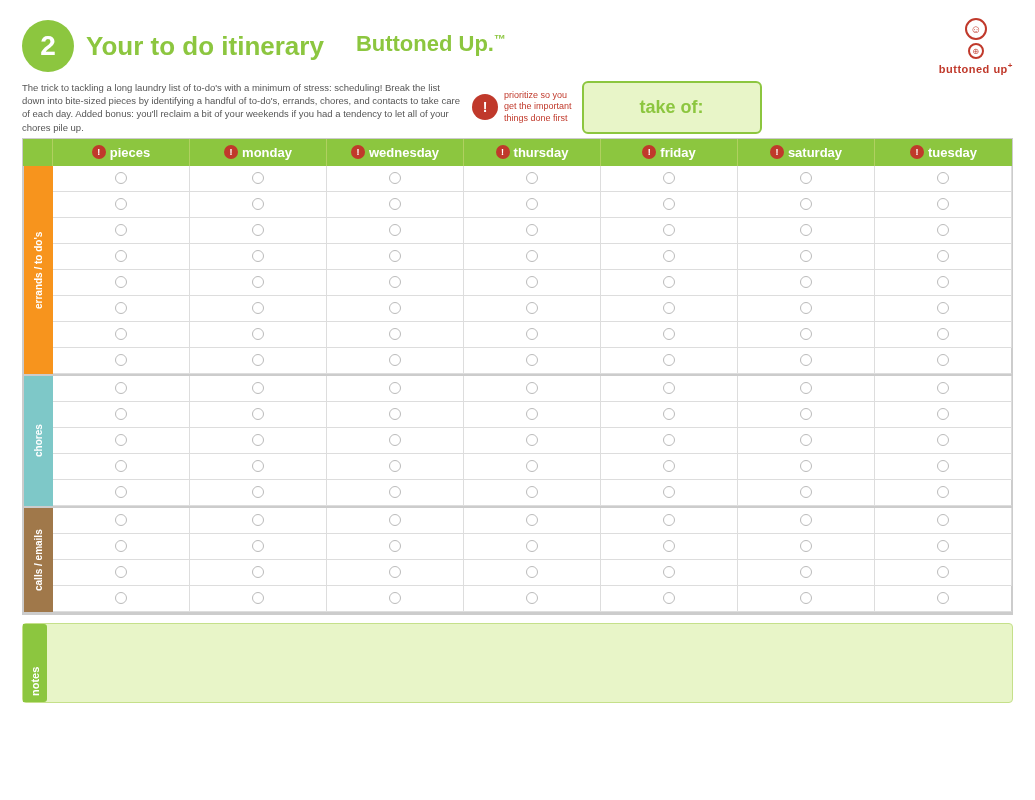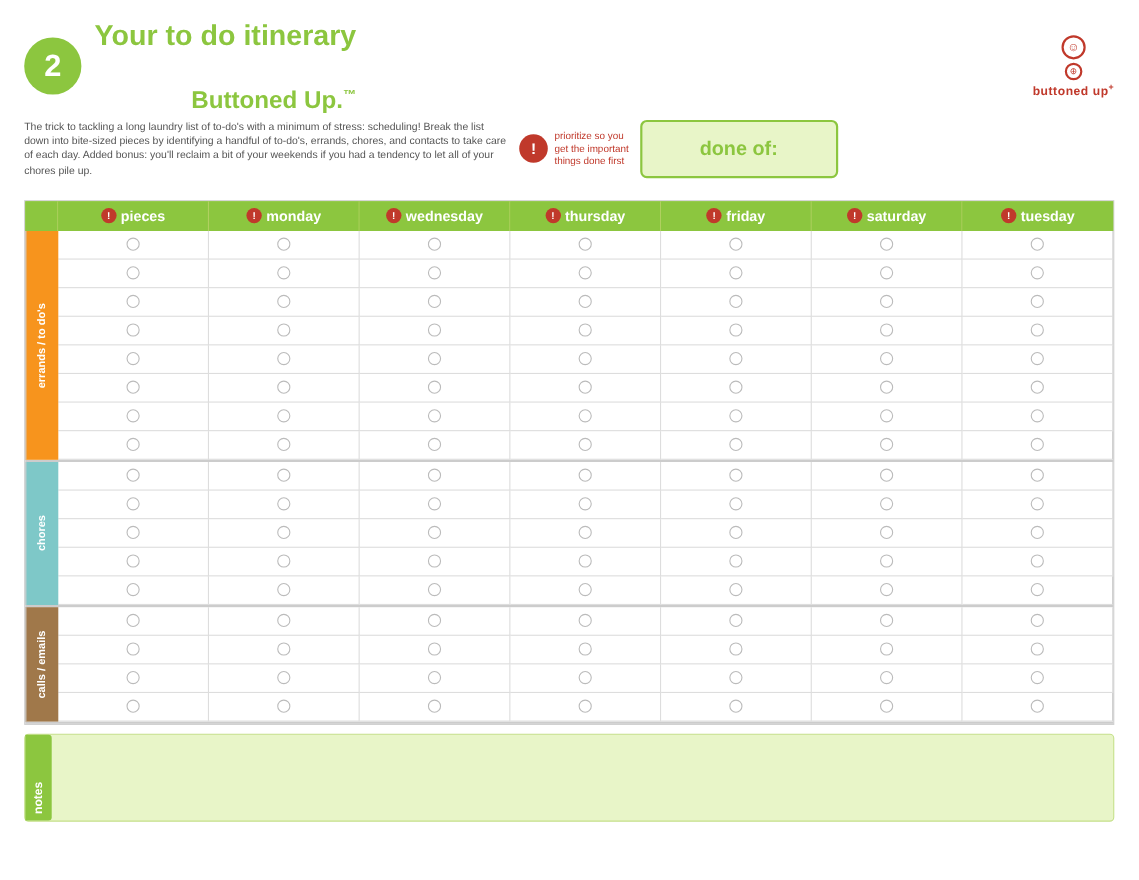--- a/index.html
+++ b/index.html
@@ -37,21 +37,21 @@
       display: flex;
       align-items: center;
       justify-content: center;
       color: white;
       font-size: 28px;
       font-weight: bold;
       flex-shrink: 0;
     }
     .title-block {
       display: flex;
-      flex-direction: column;
+      flex-direction: row;
       line-height: 1.1;
       gap: 32px;
     }
     .title-line1 {
       font-size: 26px;
       color: #8cc63f;
     }
     .title-line1 span {
       font-weight: bold;
     }
@@ -99,21 +99,21 @@
       font-size: 11px;
       color: #c0392b;
       font-weight: bold;
       letter-spacing: 0.5px;
     }
     
     .intro-row {
       display: flex;
       align-items: stretch;
       gap: 10px;
-      margin-bottom: 20px;
+      margin-bottom: 4px;
     }
     .intro-text {
       font-size: 9.5px;
       color: #555;
       line-height: 1.4;
       flex: 1;
       max-width: 440px;
     }
     .priority-block {
       display: flex;
@@ -289,21 +289,21 @@
   <div class="intro-row">
     <div class="intro-text">The trick to tackling a long laundry list of to-do's with a minimum of stress: scheduling! Break the list down into bite-sized pieces by identifying a handful of to-do's, errands, chores, and contacts to take care of each day. Added bonus: you'll reclaim a bit of your weekends if you had a tendency to let all of your chores pile up.</div>
     <div class="priority-block">
       <div class="exclamation-red">!</div>
       <div class="priority-text">
         <span>prioritize so you</span><br>
         <span>get the important</span><br>
         <span>things done first</span>
       </div>
     </div>
-    <div class="week-of-box">done of:</div>
+    <div class="week-of-box">take of:</div>
   </div>
 
   <div class="table-container">
 
     <div class="day-headers">
       <div class="day-header-spacer"></div>
       <div class="day-header">
         <span class="excl-icon">!</span>
         <span>pieces</span>
       </div>

